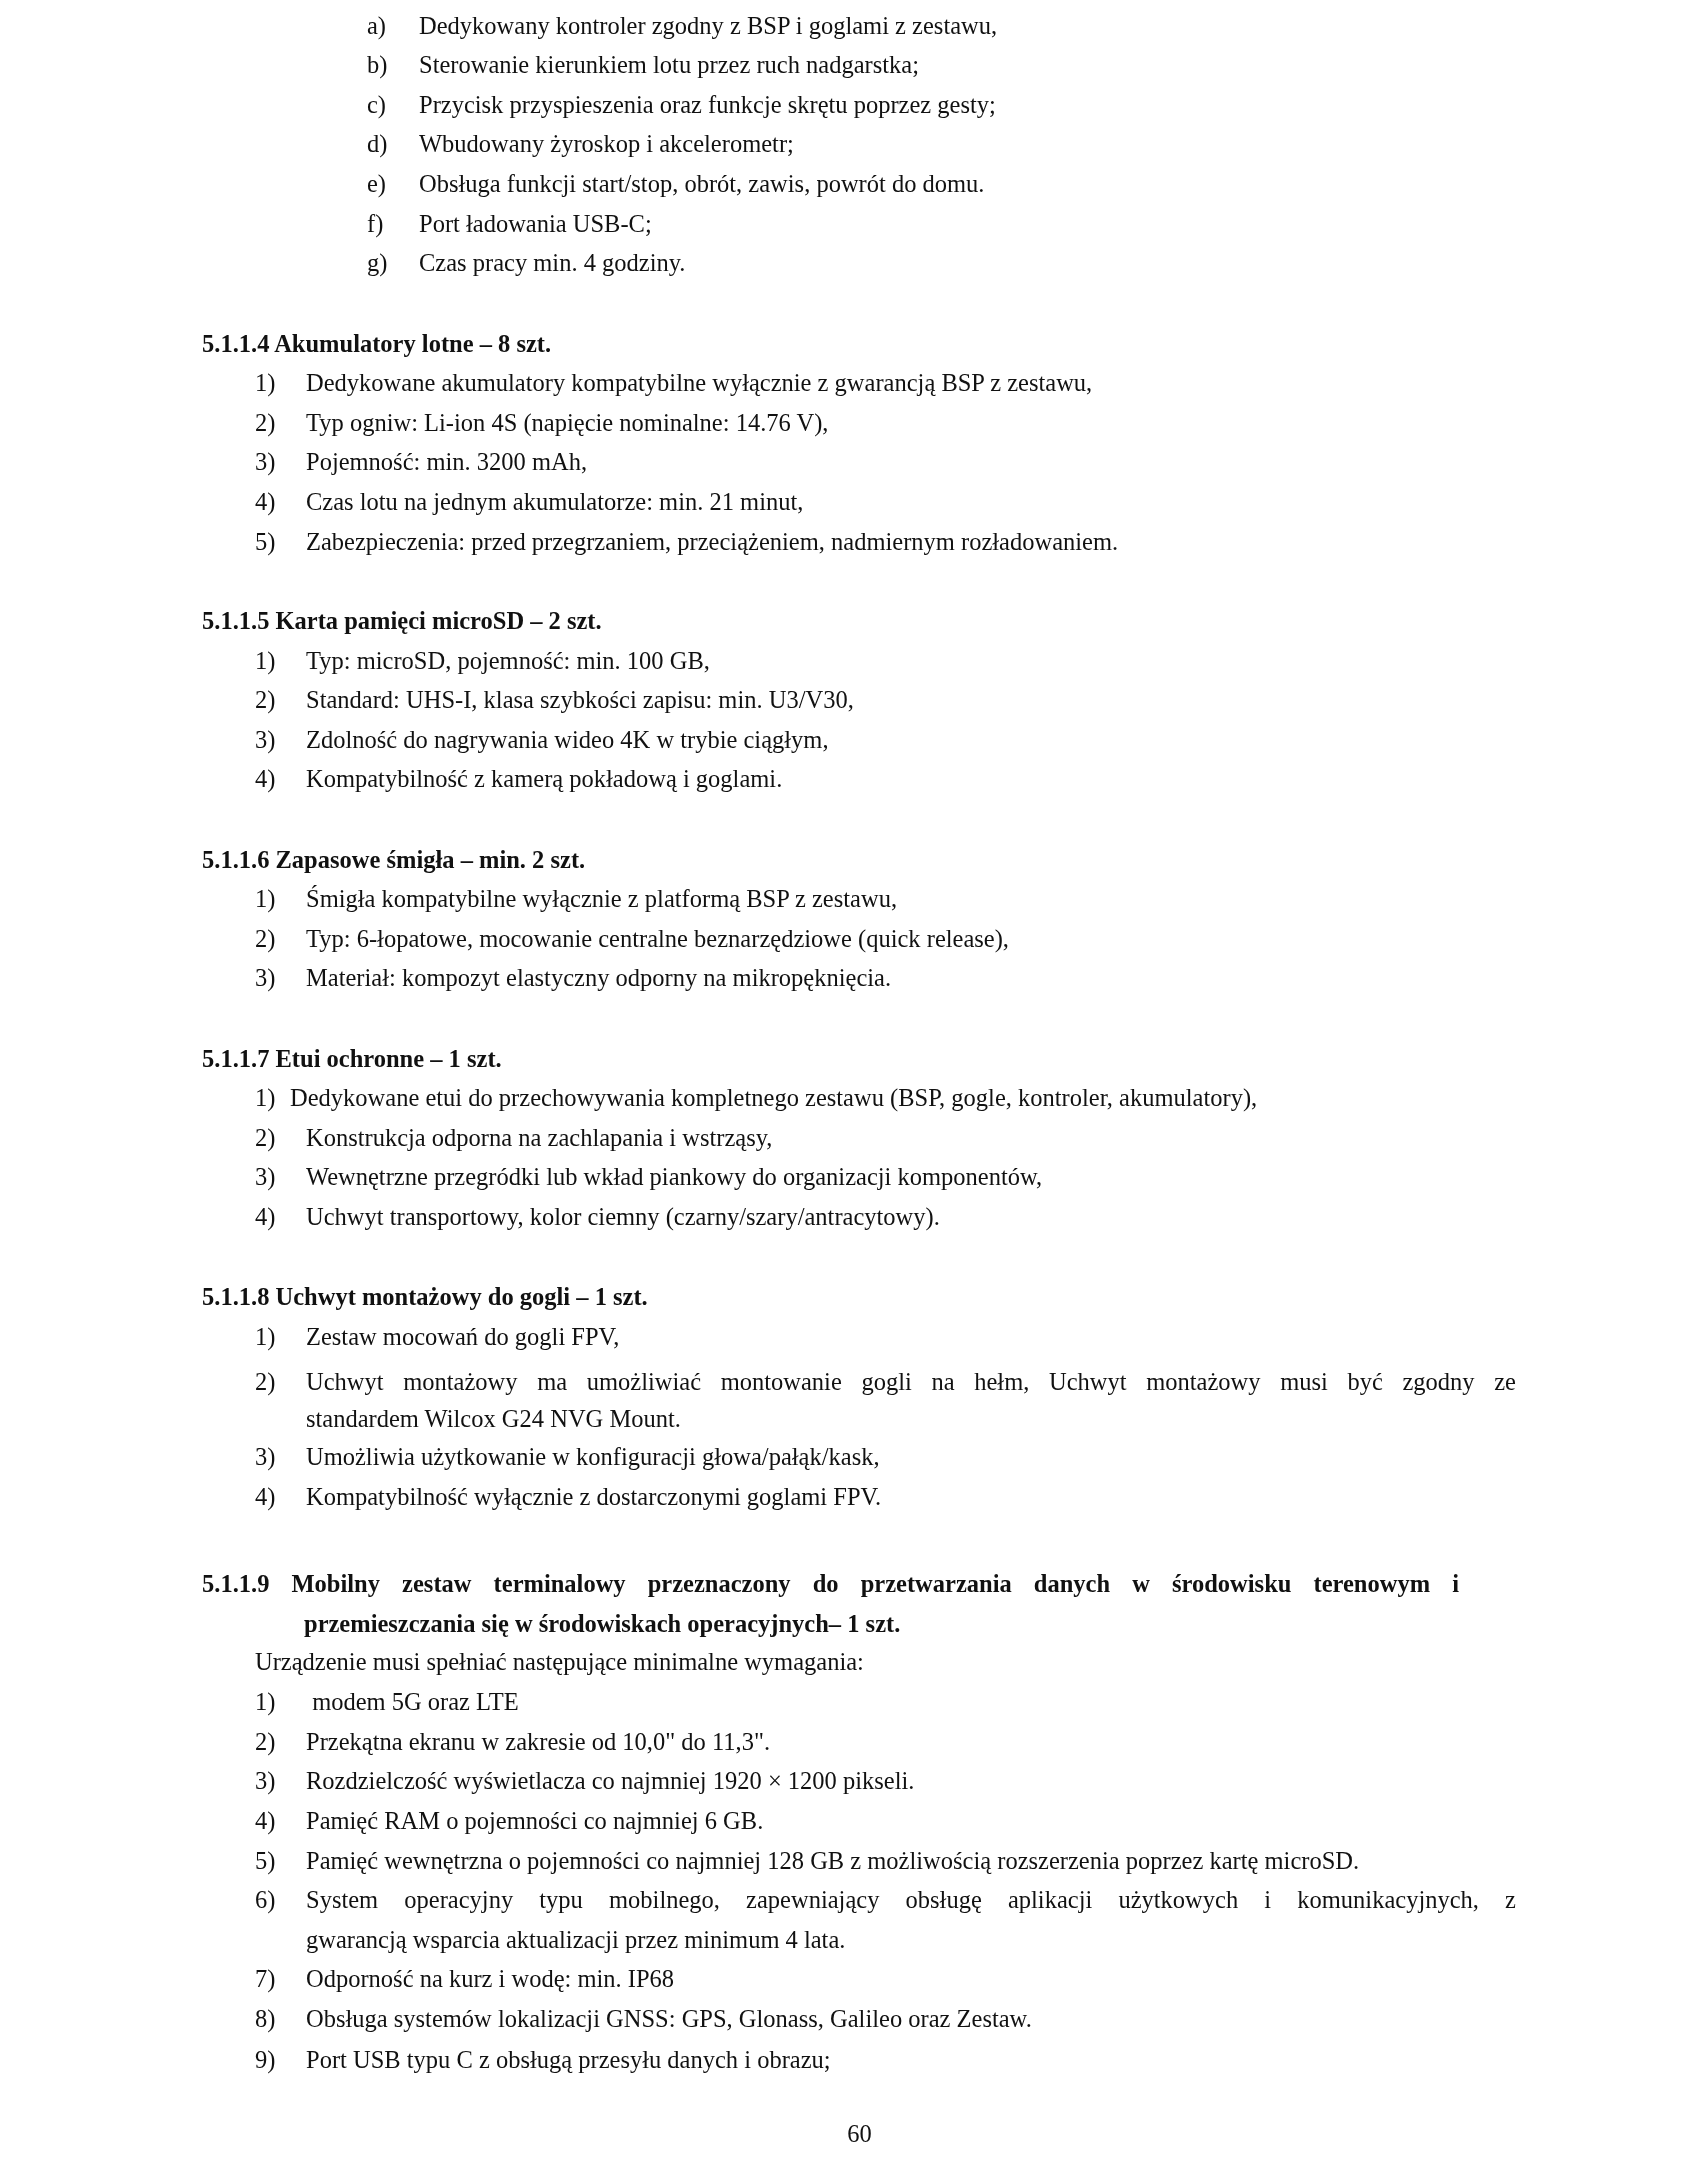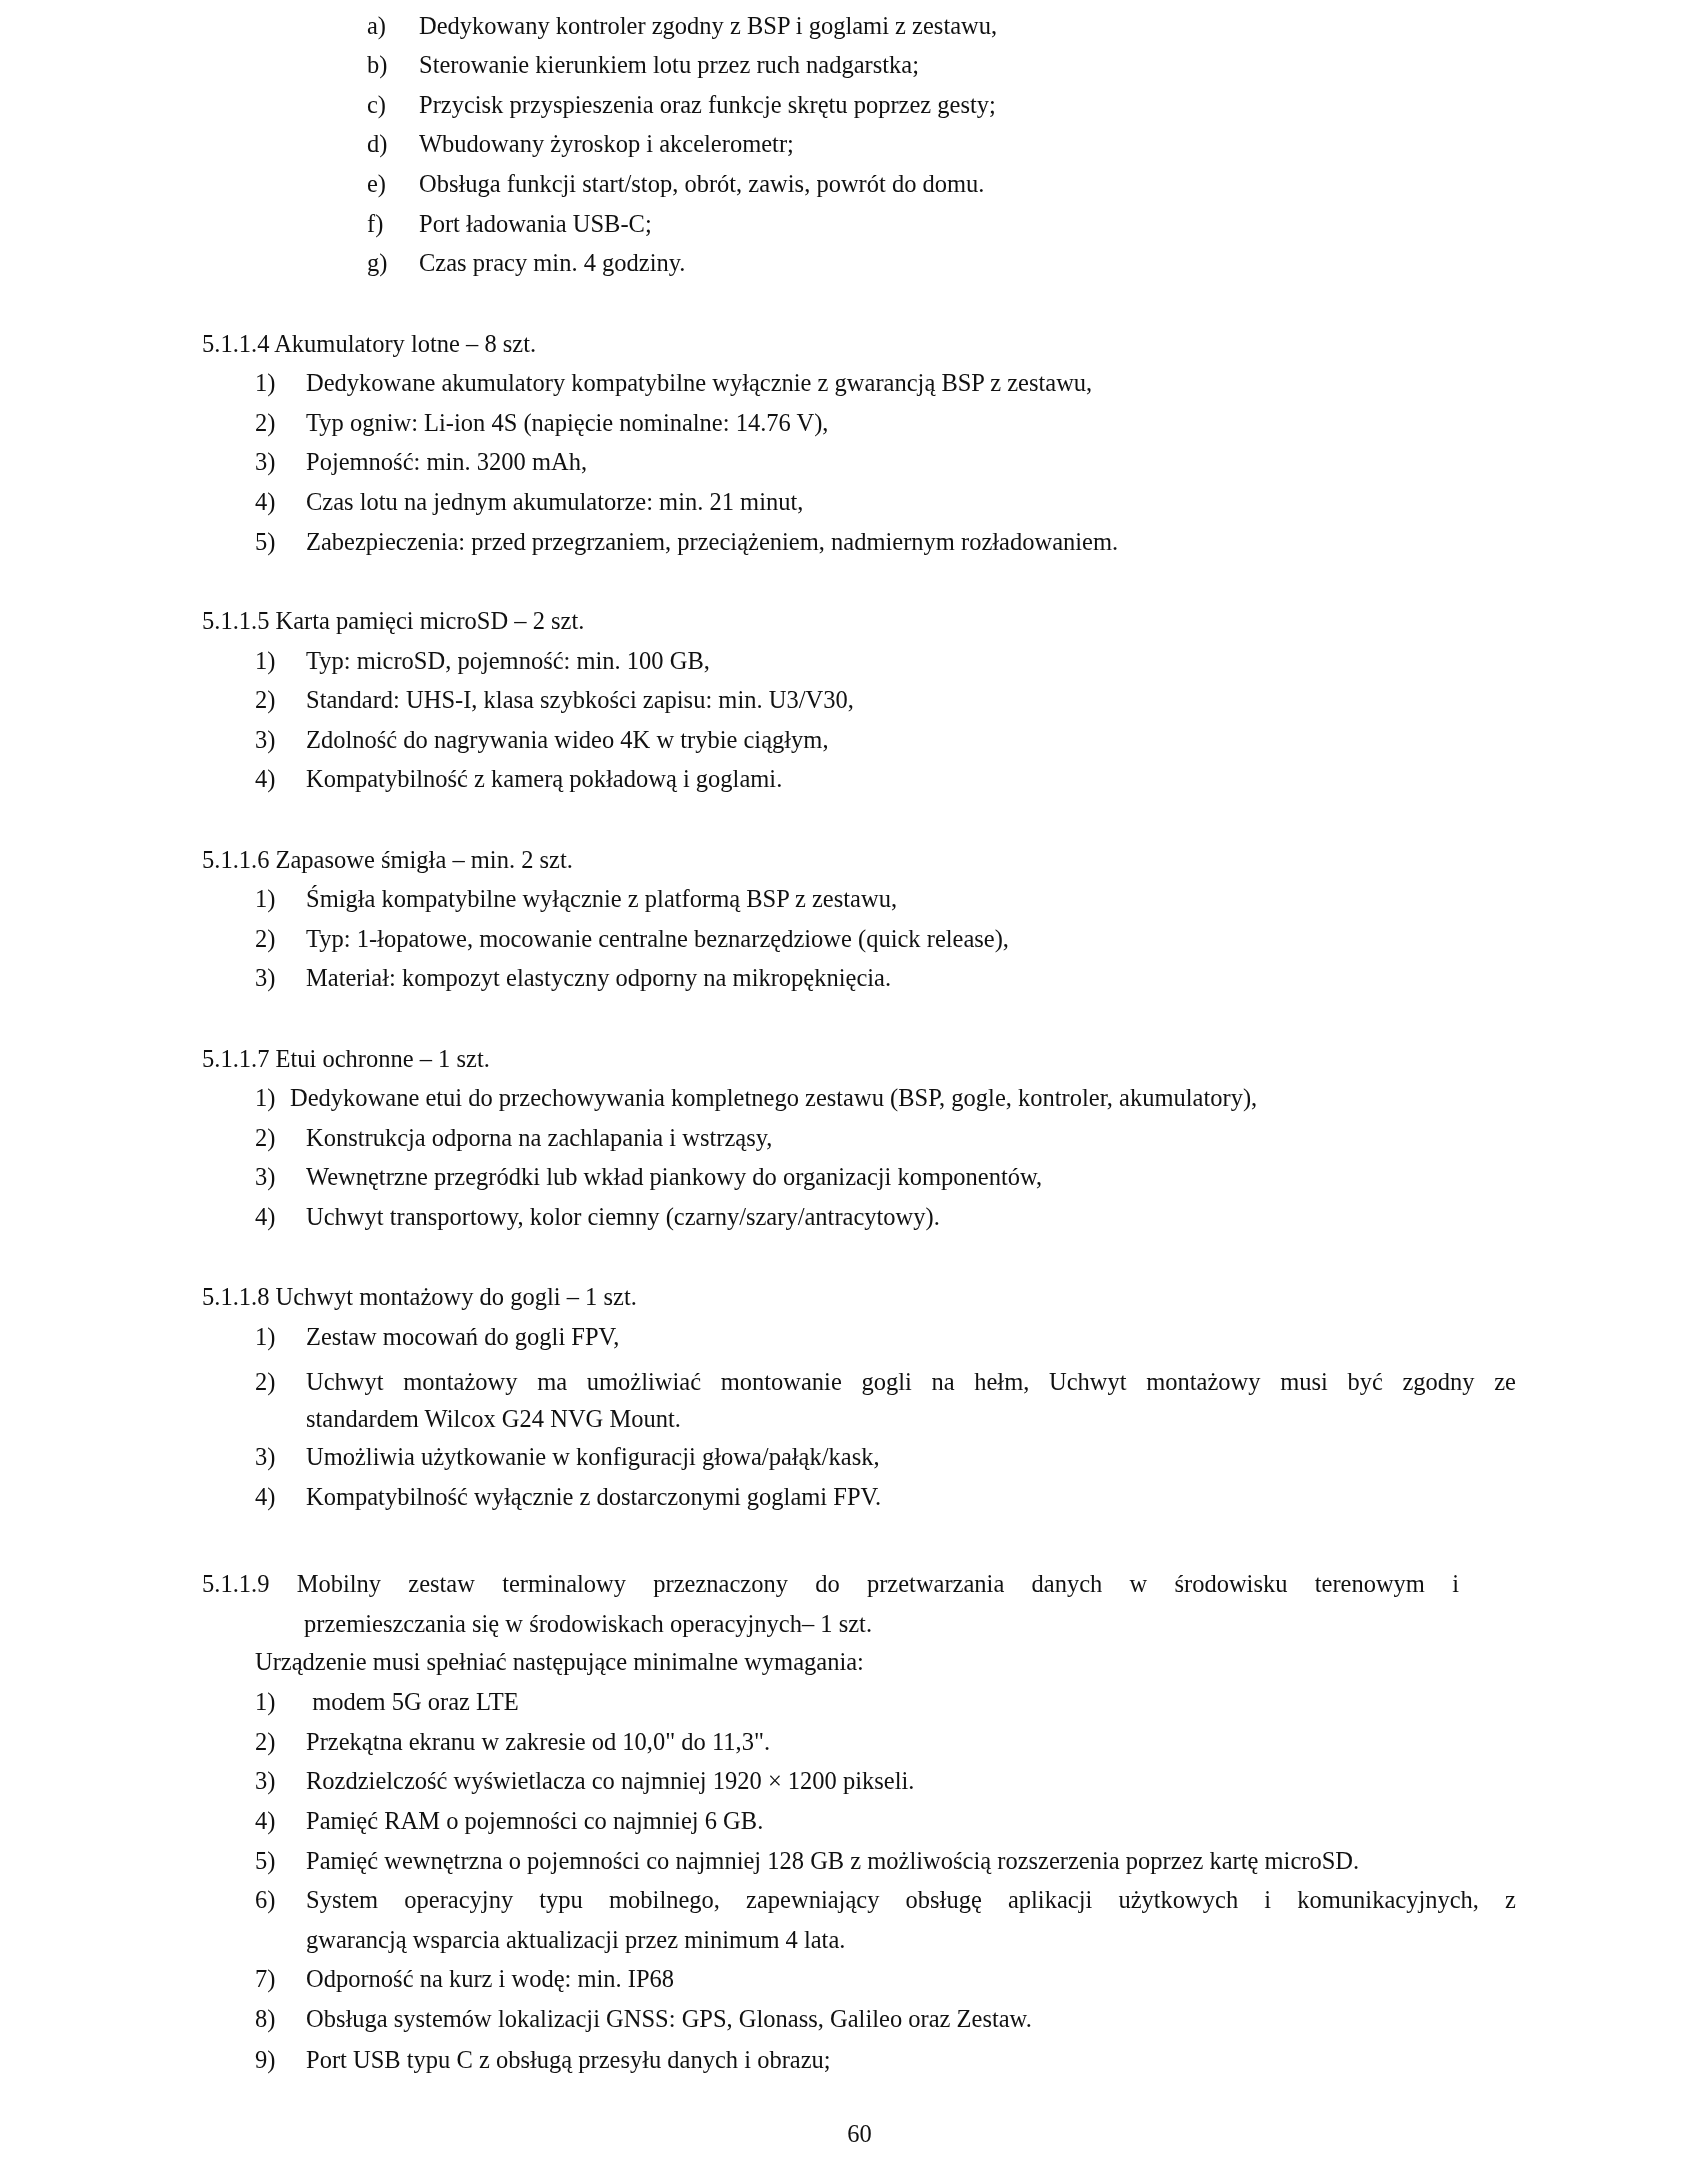--- a/index.html
+++ b/index.html
@@ -1,21 +1,21 @@
 <!DOCTYPE html>
 <html style="font-size:13.5px"><head>
 <meta charset="utf-8">
 <style>
   html, body { margin: 0; padding: 0; background: #ffffff; }
   body { width: 1700px; height: 2159px; position: relative; overflow: hidden;
          font-family: "Liberation Serif", "DejaVu Serif", serif; color: #111111; }
   .page { position: absolute; left: 0; top: 0; width: 1700px; height: 2159px; background: #ffffff; }
   .ln { position: absolute; font-size: 24.5px; line-height: 24.5px; white-space: nowrap; }
   .mk { position: absolute; }
-  .hd { font-weight: normal; }
+  .hd { font-weight: bold; }
   .just { text-align: justify; text-align-last: justify; white-space: normal; }
   .pagenum { position: absolute; left: 0; width: 1719px; text-align: center; font-size: 24.5px; line-height: 24.5px; }
 </style>
 </head>
 <body>
 
 <div class="page">
 
   <div>
     <div class="ln" style="top:13.5px;left:367px">
@@ -93,21 +93,21 @@
   </div>
 
   <div>
     <div class="ln hd" style="top:848px;left:202px">5.1.1.6 Zapasowe śmigła – min. 2 szt.</div>
     <div class="ln" style="top:887px;left:255px">
       <span class="mk" style="left:0">1)</span>
       <span class="mk" style="left:51px">Śmigła kompatybilne wyłącznie z platformą BSP z zestawu,</span>
     </div>
     <div class="ln" style="top:927px;left:255px">
       <span class="mk" style="left:0">2)</span>
-      <span class="mk" style="left:51px">Typ: 1-łopatowe, mocowanie centralne beznarzędziowe (quick release),</span>
+      <span class="mk" style="left:51px">Typ: 6-łopatowe, mocowanie centralne beznarzędziowe (quick release),</span>
     </div>
     <div class="ln" style="top:966px;left:255px">
       <span class="mk" style="left:0">3)</span>
       <span class="mk" style="left:51px">Materiał: kompozyt elastyczny odporny na mikropęknięcia.</span>
     </div>
   </div>
 
   <div>
     <div class="ln hd" style="top:1047px;left:202px">5.1.1.7 Etui ochronne – 1 szt.</div>
     <div class="ln" style="top:1086px;left:255px">

